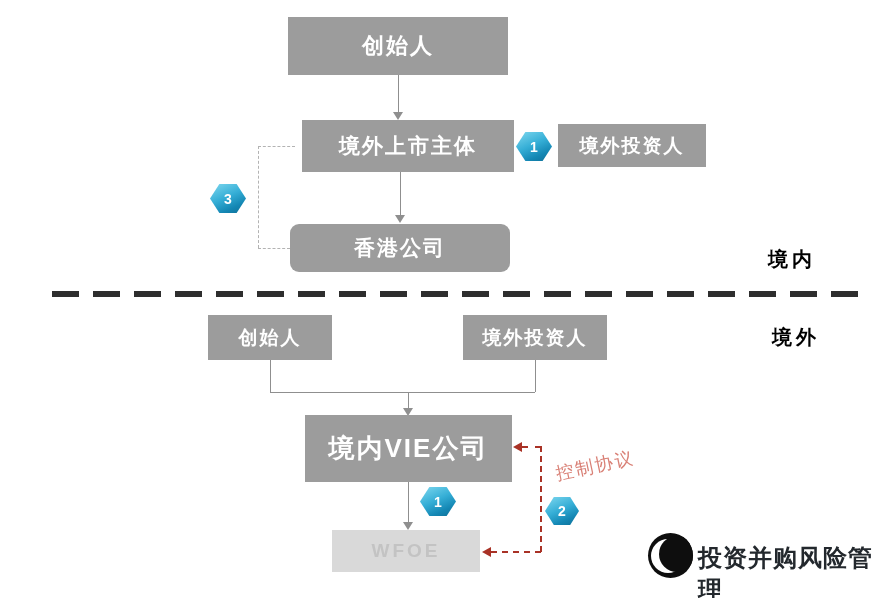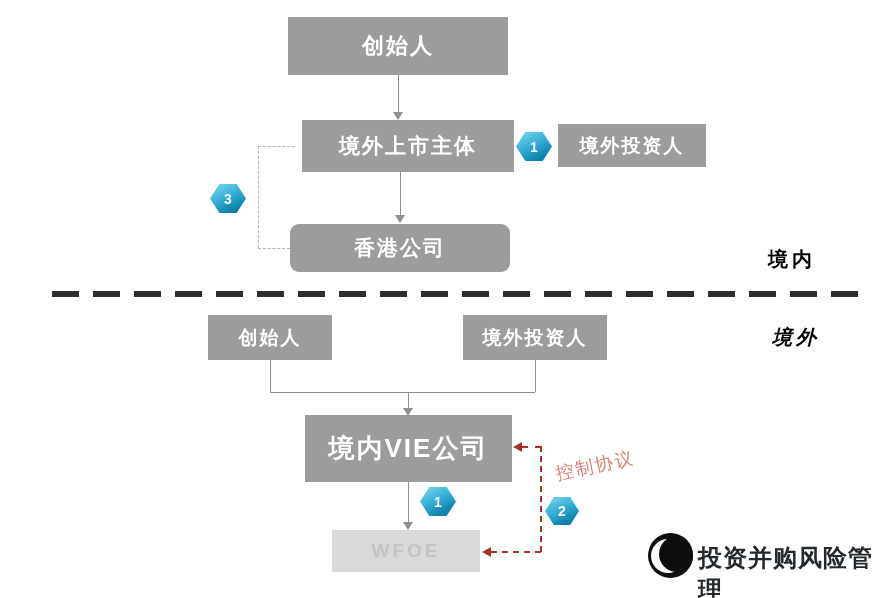--- a/index.html
+++ b/index.html
@@ -154,21 +154,21 @@
   </div>
 
   <div class="node" style="left:290px; top:224px; width:220px; height:48px; font-size:21px;border-radius:9px;">
     <span>香港公司</span>
   </div>
 
   <div class="region-label" style="left:768px; top:246px;">境内</div>
 
   <div class="divider"></div>
 
-  <div class="region-label" style="left:772px; top:324px;font-style:italic;">境外</div>
+  <div class="region-label" style="left:772px; top:324px;">境外</div>
 
   <div class="node" style="left:208px; top:315px; width:124px; height:45px; font-size:19px;">
     <span>创始人</span>
   </div>
 
   <div class="node" style="left:463px; top:315px; width:144px; height:45px; font-size:19px;">
     <span>境外投资人</span>
   </div>
 
   <div class="vline" style="left:270px; top:360px; height:32px;"></div>

